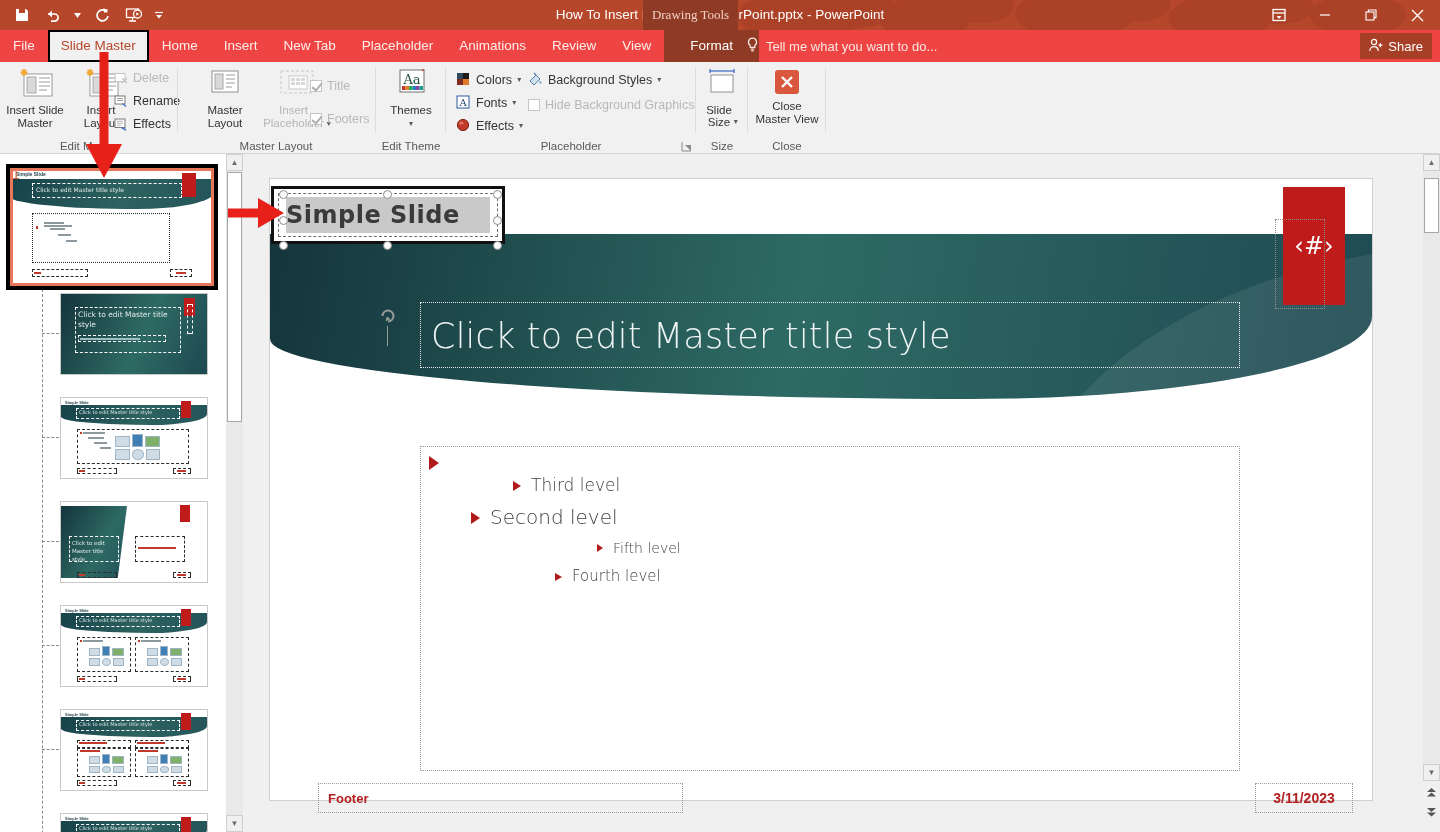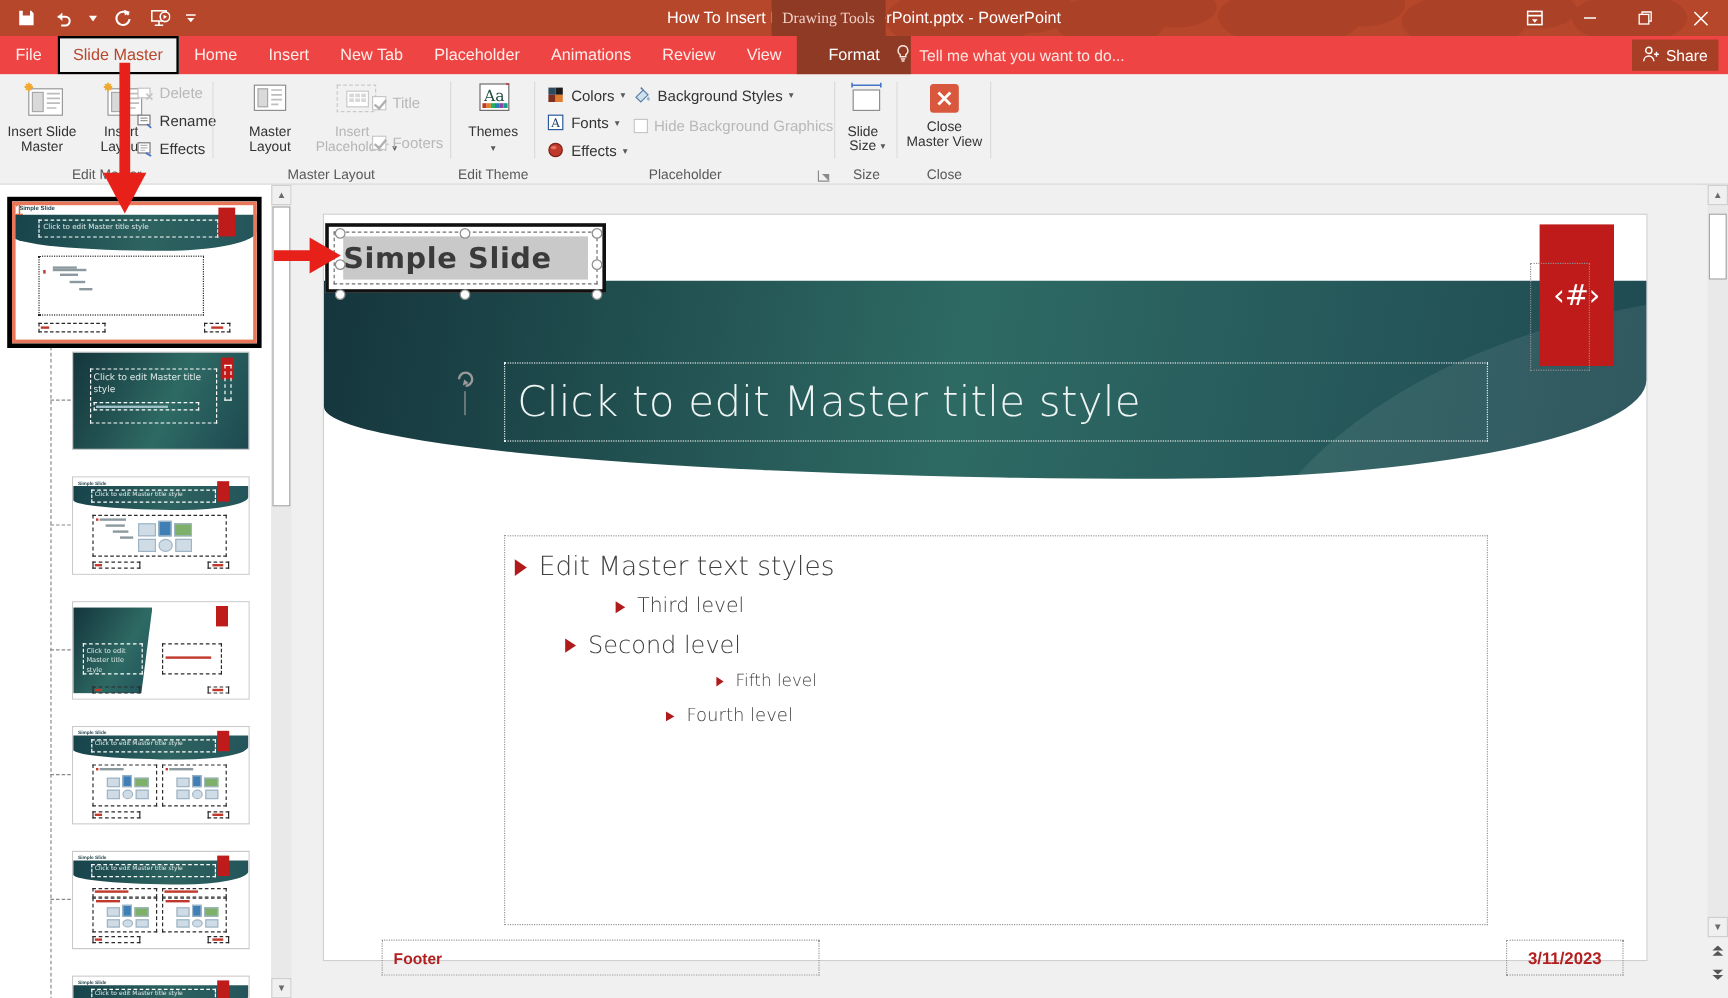--- a/index.html
+++ b/index.html
@@ -737,21 +737,20 @@
 
         <div class="titleph">Click to edit Master title style</div>
 
         <div class="numtab"></div>
         <div class="numph" style="left:1005px;top:40px;width:50px;height:90px;"></div>
         <div class="numtxt">‹#›</div>
 
         <div class="bodyph">
           <div class="blvl" style="margin-left:8px; font-size:22px; line-height:34px;">
             <span class="tri" style="border-width:7px 0 7px 10px;"></span>
-            <span>Edit Master text styles</span>
           </div>
           <div class="blvl" style="margin-left:92px; font-size:17px; line-height:31px;">
             <span class="tri" style="border-width:5px 0 5px 8px;"></span>
             <span>Third level</span>
           </div>
           <div class="blvl" style="margin-left:50px; font-size:20px; line-height:33px;">
             <span class="tri" style="border-width:6px 0 6px 9px;"></span>
             <span>Second level</span>
           </div>
           <div class="blvl" style="margin-left:176px; font-size:14px; line-height:28px;">

